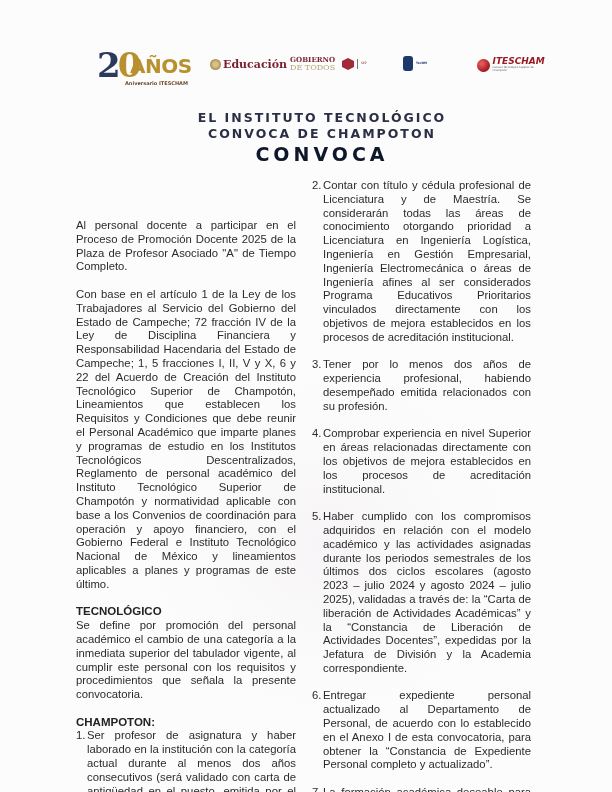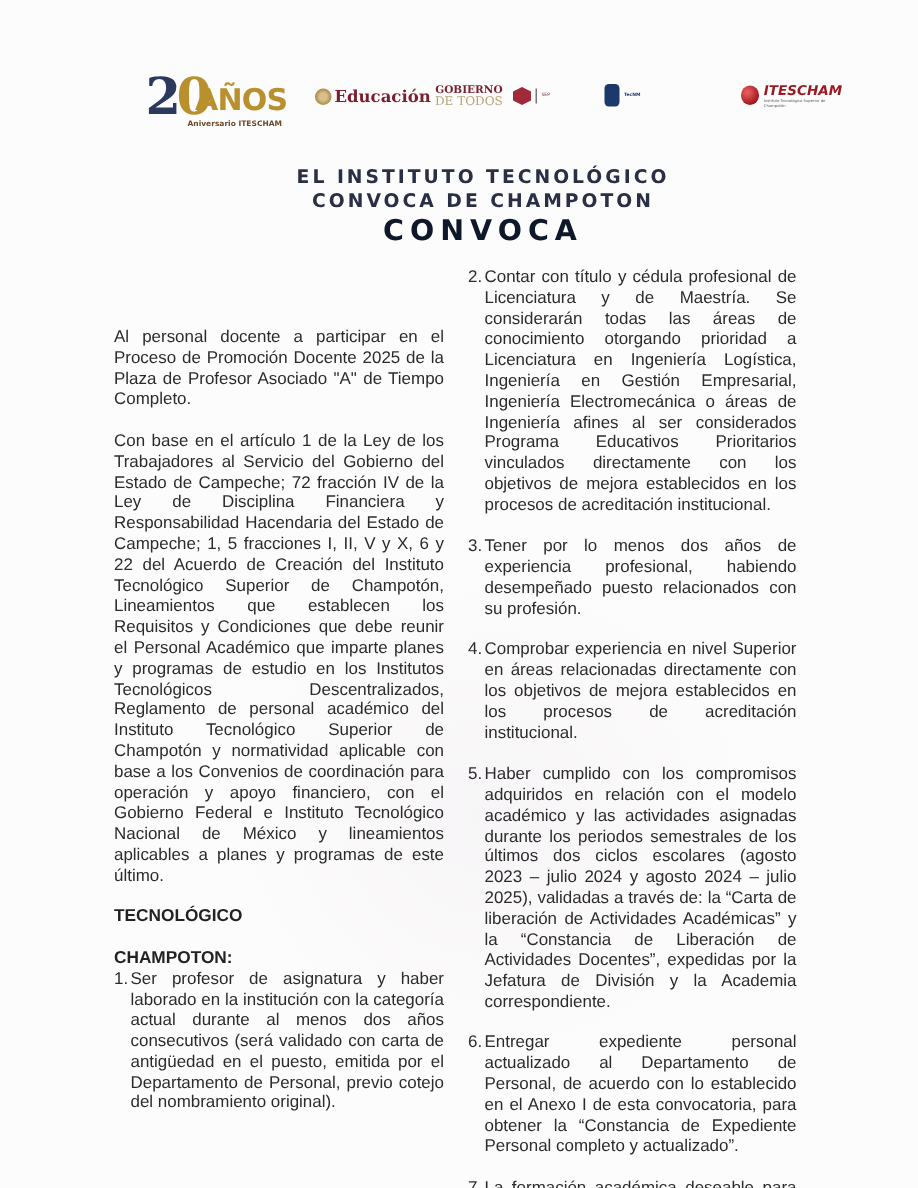--- a/index.html
+++ b/index.html
@@ -50,21 +50,21 @@
     .logo-sep { position: absolute; left: 245px; top: 14px; display: flex; align-items: center; gap: 3px; }
     .logo-sep .cube {
       width: 12px; height: 12px; background: #a02a3a;
       clip-path: polygon(50% 0, 100% 25%, 100% 75%, 50% 100%, 0 75%, 0 25%);
     }
     .logo-sep .bar { width: 1px; height: 10px; background: #777; }
     .logo-sep .t { font-size: 3px; color: #7a1f2e; line-height: 3.5px; width: 26px; }
     .logo-tecnm { position: absolute; left: 306px; top: 12px; display: flex; align-items: center; gap: 3px; }
     .logo-tecnm .gear { width: 10px; height: 15px; background: #1b3a6b; border-radius: 3px; }
     .logo-tecnm .t { font-size: 3px; color: #1b3a6b; line-height: 3.5px; width: 24px; font-weight: bold; }
-    .logo-itescham { position: absolute; left: 375px; top: 13px; display: flex; align-items: flex-start; gap: 3px; padding-left: 22px; }
+    .logo-itescham { position: absolute; left: 358px; top: 13px; display: flex; align-items: flex-end; gap: 3px; padding-left: 22px; }
     .logo-itescham .ball {
       width: 13px; height: 13px; border-radius: 50%;
       background: radial-gradient(circle at 35% 35%, #e05a5a 10%, #a5161e 70%);
     }
     .logo-itescham .t { display: flex; flex-direction: column; }
     .logo-itescham .name { font-weight: bold; font-style: italic; font-size: 9px; color: #9a1a22; line-height: 9px; }
     .logo-itescham .sub { font-size: 2.5px; color: #555; line-height: 3px; }
 
     
     .heading { position: absolute; top: 110px; left: 0; width: 612px; text-align: center; margin-left: 16px; }
@@ -131,37 +131,38 @@
     <span class="h1">CONVOCA DE CHAMPOTON</span>
     <span class="conv">CONVOCA</span>
   </div>
 
   <div class="col col-left">
     <p>Al personal docente a participar en el Proceso de Promoción Docente 2025 de la Plaza de Profesor Asociado "A" de Tiempo Completo.</p>
     <div class="gap"></div>
     <p>Con base en el artículo 1 de la Ley de los Trabajadores al Servicio del Gobierno del Estado de Campeche; 72 fracción IV de la Ley de Disciplina Financiera y Responsabilidad Hacendaria del Estado de Campeche; 1, 5 fracciones I, II, V y X, 6 y 22 del Acuerdo de Creación del Instituto Tecnológico Superior de Champotón, Lineamientos que establecen los Requisitos y Condiciones que debe reunir el Personal Académico que imparte planes y programas de estudio en los Institutos Tecnológicos Descentralizados, Reglamento de personal académico del Instituto Tecnológico Superior de Champotón y normatividad aplicable con base a los Convenios de coordinación para operación y apoyo financiero, con el Gobierno Federal e Instituto Tecnológico Nacional de México y lineamientos aplicables a planes y programas de este último.</p>
     <div class="gap"></div>
     <p class="sect-title">TECNOLÓGICO</p>
+    <p>Se define por promoción del personal académico el cambio de una categoría a la inmediata superior del tabulador vigente, al cumplir este personal con los requisitos y procedimientos que señala la presente convocatoria.</p>
     <div class="gap"></div>
     <p class="sect-title">CHAMPOTON:</p>
     <div class="req">
       <span class="n">1.</span>
       <span class="t">Ser profesor de asignatura y haber laborado en la institución con la categoría actual durante al menos dos años consecutivos (será validado con carta de antigüedad en el puesto, emitida por el Departamento de Personal, previo cotejo del nombramiento original).</span>
     </div>
   </div>
 
   <div class="col col-right">
     <div class="req">
       <span class="n">2.</span>
       <span class="t">Contar con título y cédula profesional de Licenciatura y de Maestría. Se considerarán todas las áreas de conocimiento otorgando prioridad a Licenciatura en Ingeniería Logística, Ingeniería en Gestión Empresarial, Ingeniería Electromecánica o áreas de Ingeniería afines al ser considerados Programa Educativos Prioritarios vinculados directamente con los objetivos de mejora establecidos en los procesos de acreditación institucional.</span>
     </div>
     <div class="gap"></div>
     <div class="req">
       <span class="n">3.</span>
-      <span class="t">Tener por lo menos dos años de experiencia profesional, habiendo desempeñado puesto relacionados con su profesión.</span>
+      <span class="t">Tener por lo menos dos años de experiencia profesional, habiendo desempeñado emitida relacionados con su profesión.</span>
     </div>
     <div class="gap"></div>
     <div class="req">
       <span class="n">4.</span>
       <span class="t">Comprobar experiencia en nivel Superior en áreas relacionadas directamente con los objetivos de mejora establecidos en los procesos de acreditación institucional.</span>
     </div>
     <div class="gap"></div>
     <div class="req">
       <span class="n">5.</span>
       <span class="t">Haber cumplido con los compromisos adquiridos en relación con el modelo académico y las actividades asignadas durante los periodos semestrales de los últimos dos ciclos escolares (agosto 2023 – julio 2024 y agosto 2024 – julio 2025), validadas a través de: la “Carta de liberación de Actividades Académicas” y la “Constancia de Liberación de Actividades Docentes”, expedidas por la Jefatura de División y la Academia correspondiente.</span>

